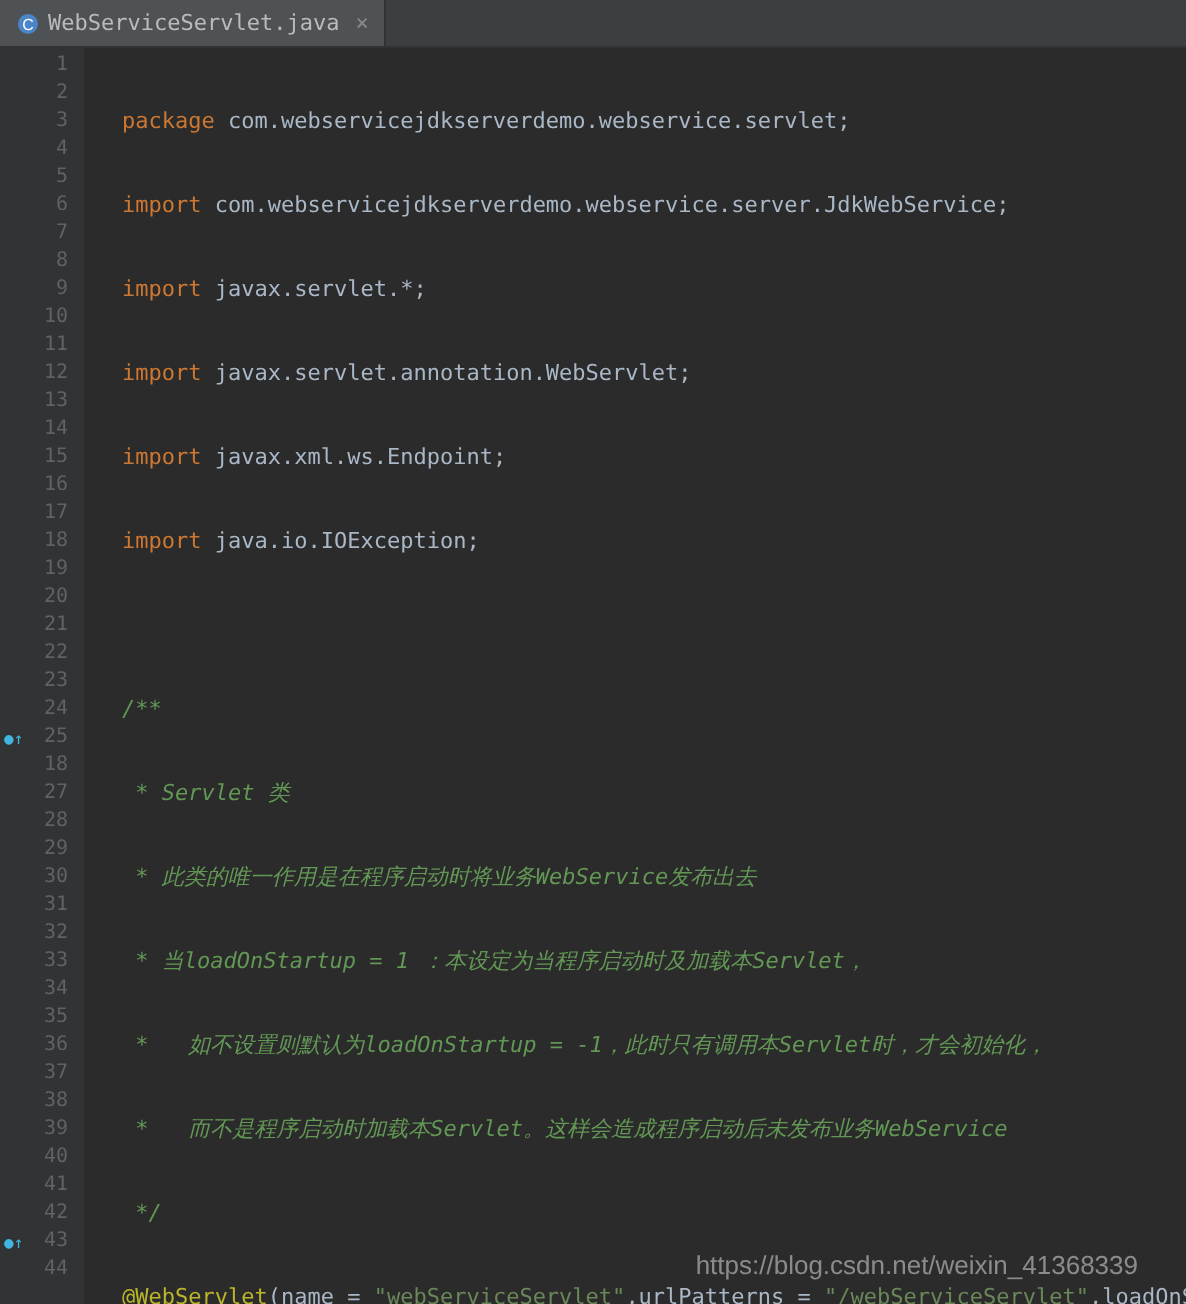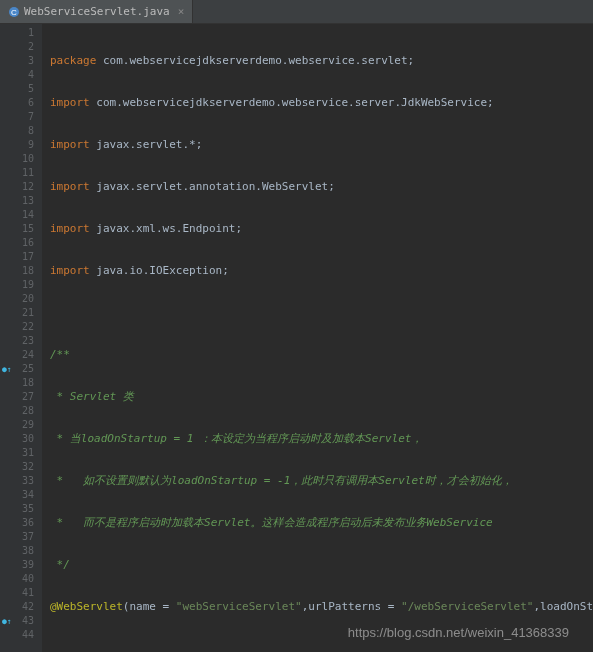--- a/index.html
+++ b/index.html
@@ -62,21 +62,21 @@
     }
     .code-area {
       flex: 1;
       background: #2b2b2b;
       padding-top: 2px;
       line-height: 14px;
       overflow: hidden;
       white-space: pre;
       position: relative;
     }
-    .code-line { height: 14px; padding-left: 8px; }
+    .code-line { height: 14px; padding-left: 8px; margin-left: 11px; }
     .kw { color: #cc7832; }
     .str { color: #6a8759; }
     .cmt-green { color: #629755; font-style: italic; }
     .ann { color: #bbb529; }
     .watermark {
       position: absolute;
       bottom: 12px;
       right: 24px;
       color: #cccccc;
       font-size: 13px;
@@ -152,20 +152,21 @@
   <div class="code-area">
     <div class="code-line"><span class="kw">package</span><span> com.webservicejdkserverdemo.webservice.servlet;</span></div>
     <div class="code-line"><span class="kw">import</span><span> com.webservicejdkserverdemo.webservice.server.JdkWebService;</span></div>
     <div class="code-line"><span class="kw">import</span><span> javax.servlet.*;</span></div>
     <div class="code-line"><span class="kw">import</span><span> javax.servlet.annotation.WebServlet;</span></div>
     <div class="code-line"><span class="kw">import</span><span> javax.xml.ws.Endpoint;</span></div>
     <div class="code-line"><span class="kw">import</span><span> java.io.IOException;</span></div>
     <div class="code-line"></div>
     <div class="code-line cmt-green">/**</div>
     <div class="code-line cmt-green"> * Servlet 类</div>
+    <div class="code-line cmt-green"> * 此类的唯一作用是在程序启动时将业务WebService发布出去</div>
     <div class="code-line cmt-green"> * 当loadOnStartup = 1 ：本设定为当程序启动时及加载本Servlet，</div>
     <div class="code-line cmt-green"> *   如不设置则默认为loadOnStartup = -1，此时只有调用本Servlet时，才会初始化，</div>
     <div class="code-line cmt-green"> *   而不是程序启动时加载本Servlet。这样会造成程序启动后未发布业务WebService</div>
     <div class="code-line cmt-green"> */</div>
     <div class="code-line"><span class="ann">@WebServlet</span><span>(name = </span><span class="str">"webServiceServlet"</span><span>,urlPatterns = </span><span class="str">"/webServiceServlet"</span><span>,loadOnStartup = </span></div>
     
     
     
     
     

